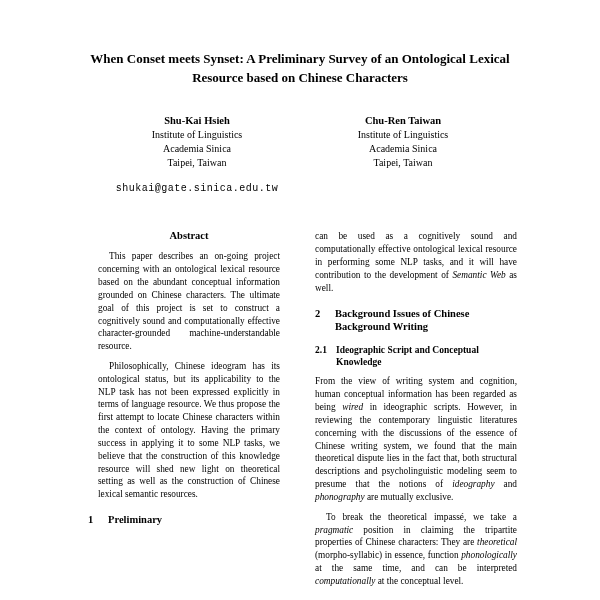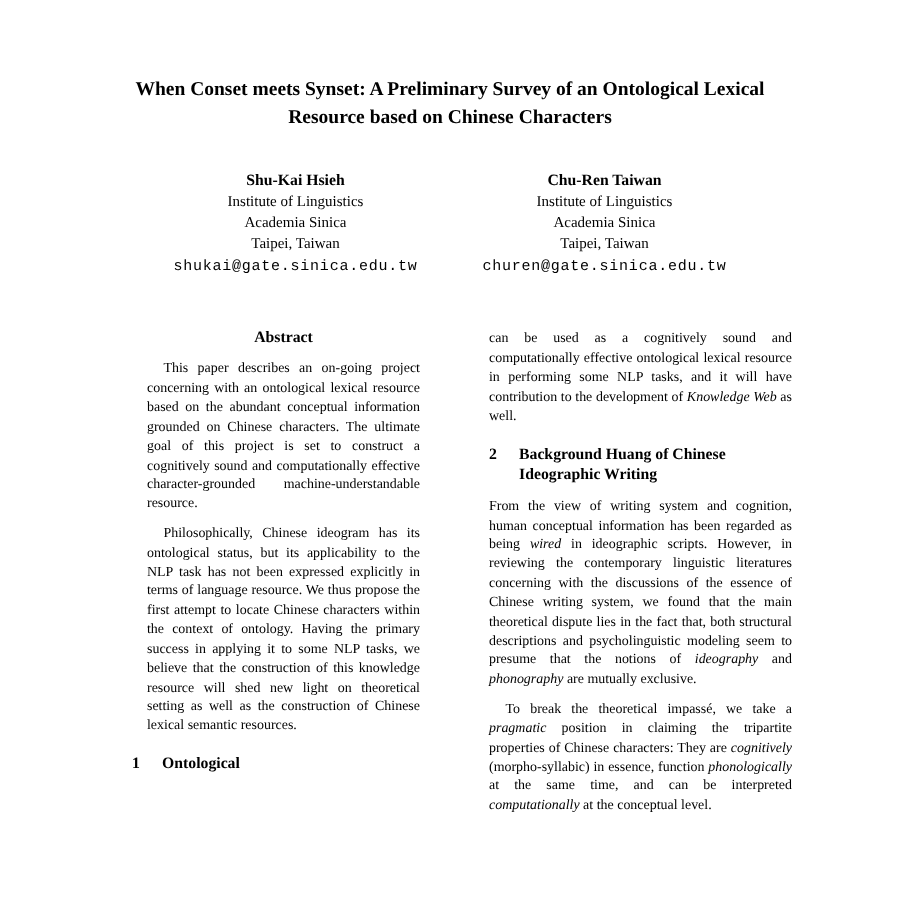--- a/index.html
+++ b/index.html
@@ -43,26 +43,26 @@
     font-size: 10.5px;
     font-weight: bold;
   }
   .author-affil {
     font-size: 10px;
   }
   .author-email {
     font-family: "Liberation Mono", monospace;
     font-size: 10px;
     letter-spacing: 0.5px;
-    margin-top: 2px;
+    margin-top: 12px;
   }
   .columns {
     display: flex;
     flex-direction: row;
-    gap: 36px;
+    gap: 25px;
   }
   .col {
     width: 202px;
     flex: 0 0 202px;
   }
   .abstract-heading {
     font-size: 10.5px;
     font-weight: bold;
     text-align: center;
     margin: 0 0 9px 0;
@@ -113,43 +113,46 @@
       <div class="author-affil">Institute of Linguistics</div>
       <div class="author-affil">Academia Sinica</div>
       <div class="author-affil">Taipei, Taiwan</div>
       <div class="author-email">shukai@gate.sinica.edu.tw</div>
     </div>
     <div class="author">
       <div class="author-name">Chu-Ren Taiwan</div>
       <div class="author-affil">Institute of Linguistics</div>
       <div class="author-affil">Academia Sinica</div>
       <div class="author-affil">Taipei, Taiwan</div>
-      <div class="author-email">churen@gate.sinica.edu.tw</div>
     </div>
   </div>
 
   <div class="columns">
 
     <div class="col">
       <div class="abstract-heading">Abstract</div>
       <div class="abstract-body">
         <p class="para indent">This paper describes an on-going project concerning with an ontological lexical resource based on the abundant conceptual information grounded on Chinese characters. The ultimate goal of this project is set to construct a cognitively sound and computationally effective character-grounded machine-understandable resource.</p>
         <p class="para indent">Philosophically, Chinese ideogram has its ontological status, but its applicability to the NLP task has not been expressed explicitly in terms of language resource. We thus propose the first attempt to locate Chinese characters within the context of ontology. Having the primary success in applying it to some NLP tasks, we believe that the construction of this knowledge resource will shed new light on theoretical setting as well as the construction of Chinese lexical semantic resources.</p>
       </div>
       <div class="sec-heading">
         <span class="sec-num">1</span>
-        <span class="sec-title">Ontological</span>
+        <span class="sec-title">Preliminary</span>
       </div>
     </div>
 
     <div class="col">
-      <p class="para">can be used as a cognitively sound and computationally effective ontological lexical resource in performing some NLP tasks, and it will have contribution to the development of <i>Knowledge Web</i> as well.</p>
+      <p class="para">can be used as a cognitively sound and computationally effective ontological lexical resource in performing some NLP tasks, and it will have contribution to the development of <i>Semantic Web</i> as well.</p>
       <div class="sec-heading">
         <span class="sec-num">2</span>
-        <span class="sec-title">Background Huang of Chinese Ideographic Writing</span>
+        <span class="sec-title">Background Issues of Chinese Background Writing</span>
+      </div>
+      <div class="subsec-heading">
+        <span class="sec-num">2.1</span>
+        <span class="sec-title">Ideographic Script and Conceptual Knowledge</span>
       </div>
       <p class="para">From the view of writing system and cognition, human conceptual information has been regarded as being <i>wired</i> in ideographic scripts. However, in reviewing the contemporary linguistic literatures concerning with the discussions of the essence of Chinese writing system, we found that the main theoretical dispute lies in the fact that, both structural descriptions and psycholinguistic modeling seem to presume that the notions of <i>ideography</i> and <i>phonography</i> are mutually exclusive.</p>
-      <p class="para indent">To break the theoretical impassé, we take a <i>pragmatic</i> position in claiming the tripartite properties of Chinese characters: They are <i>cognitively</i> (morpho-syllabic) in essence, function <i>phonologically</i> at the same time, and can be interpreted <i>computationally</i> at the conceptual level.</p>
+      <p class="para indent">To break the theoretical impassé, we take a <i>pragmatic</i> position in claiming the tripartite properties of Chinese characters: They are <i>theoretical</i> (morpho-syllabic) in essence, function <i>phonologically</i> at the same time, and can be interpreted <i>computationally</i> at the conceptual level.</p>
     </div>
 
   </div>
 
 </div>
 
 </body></html>

